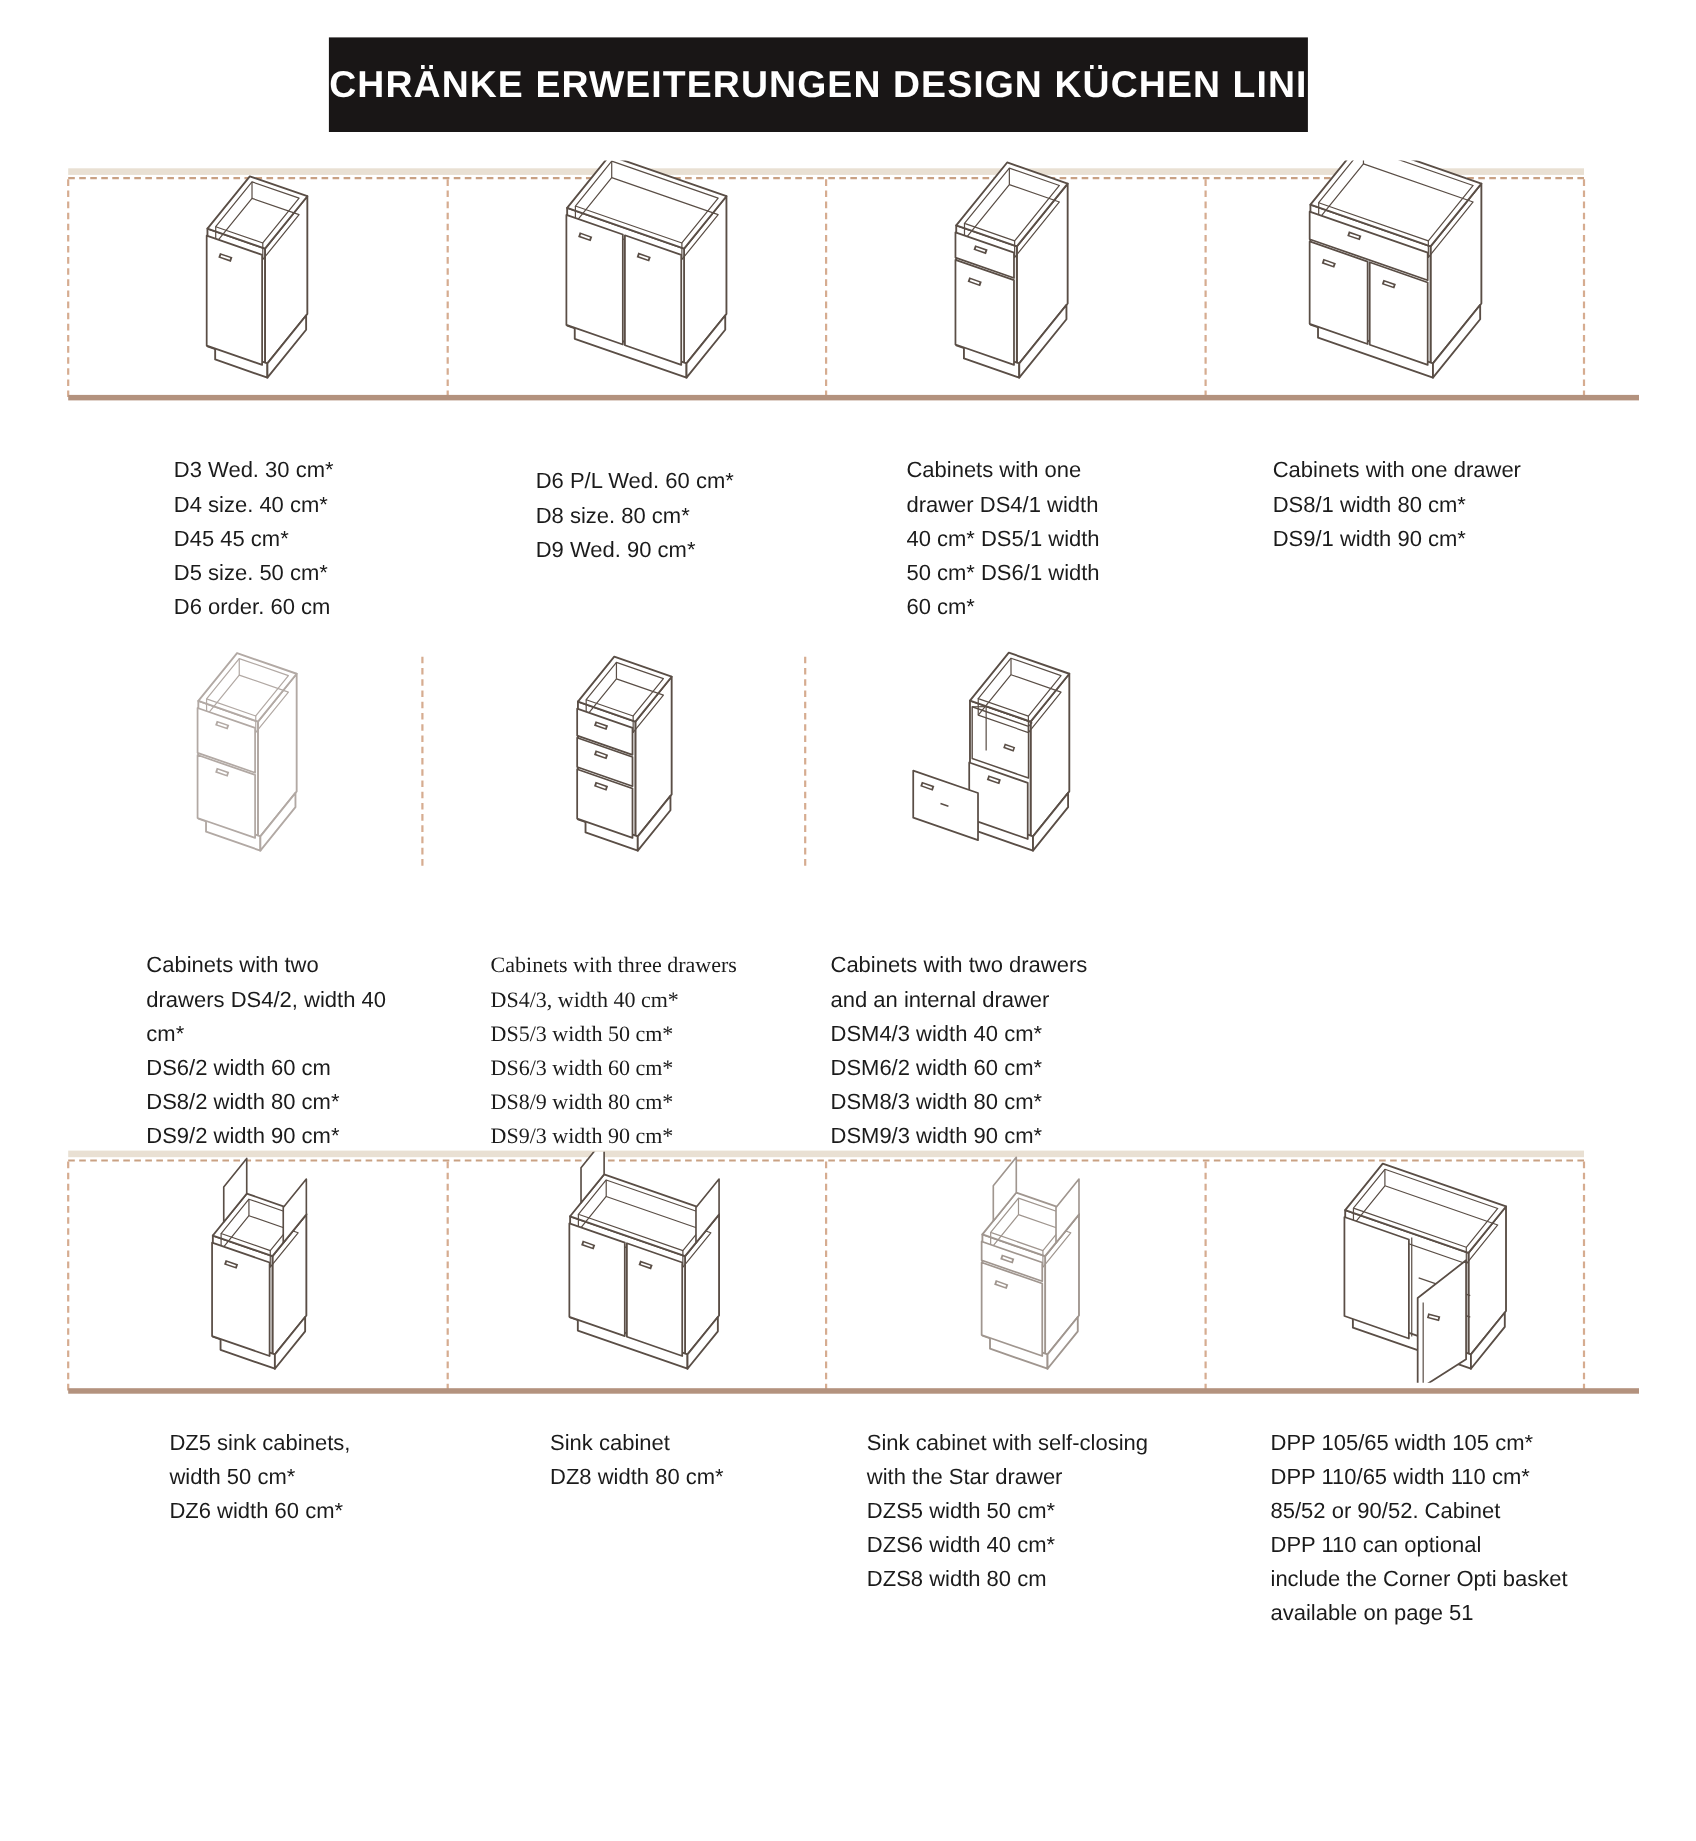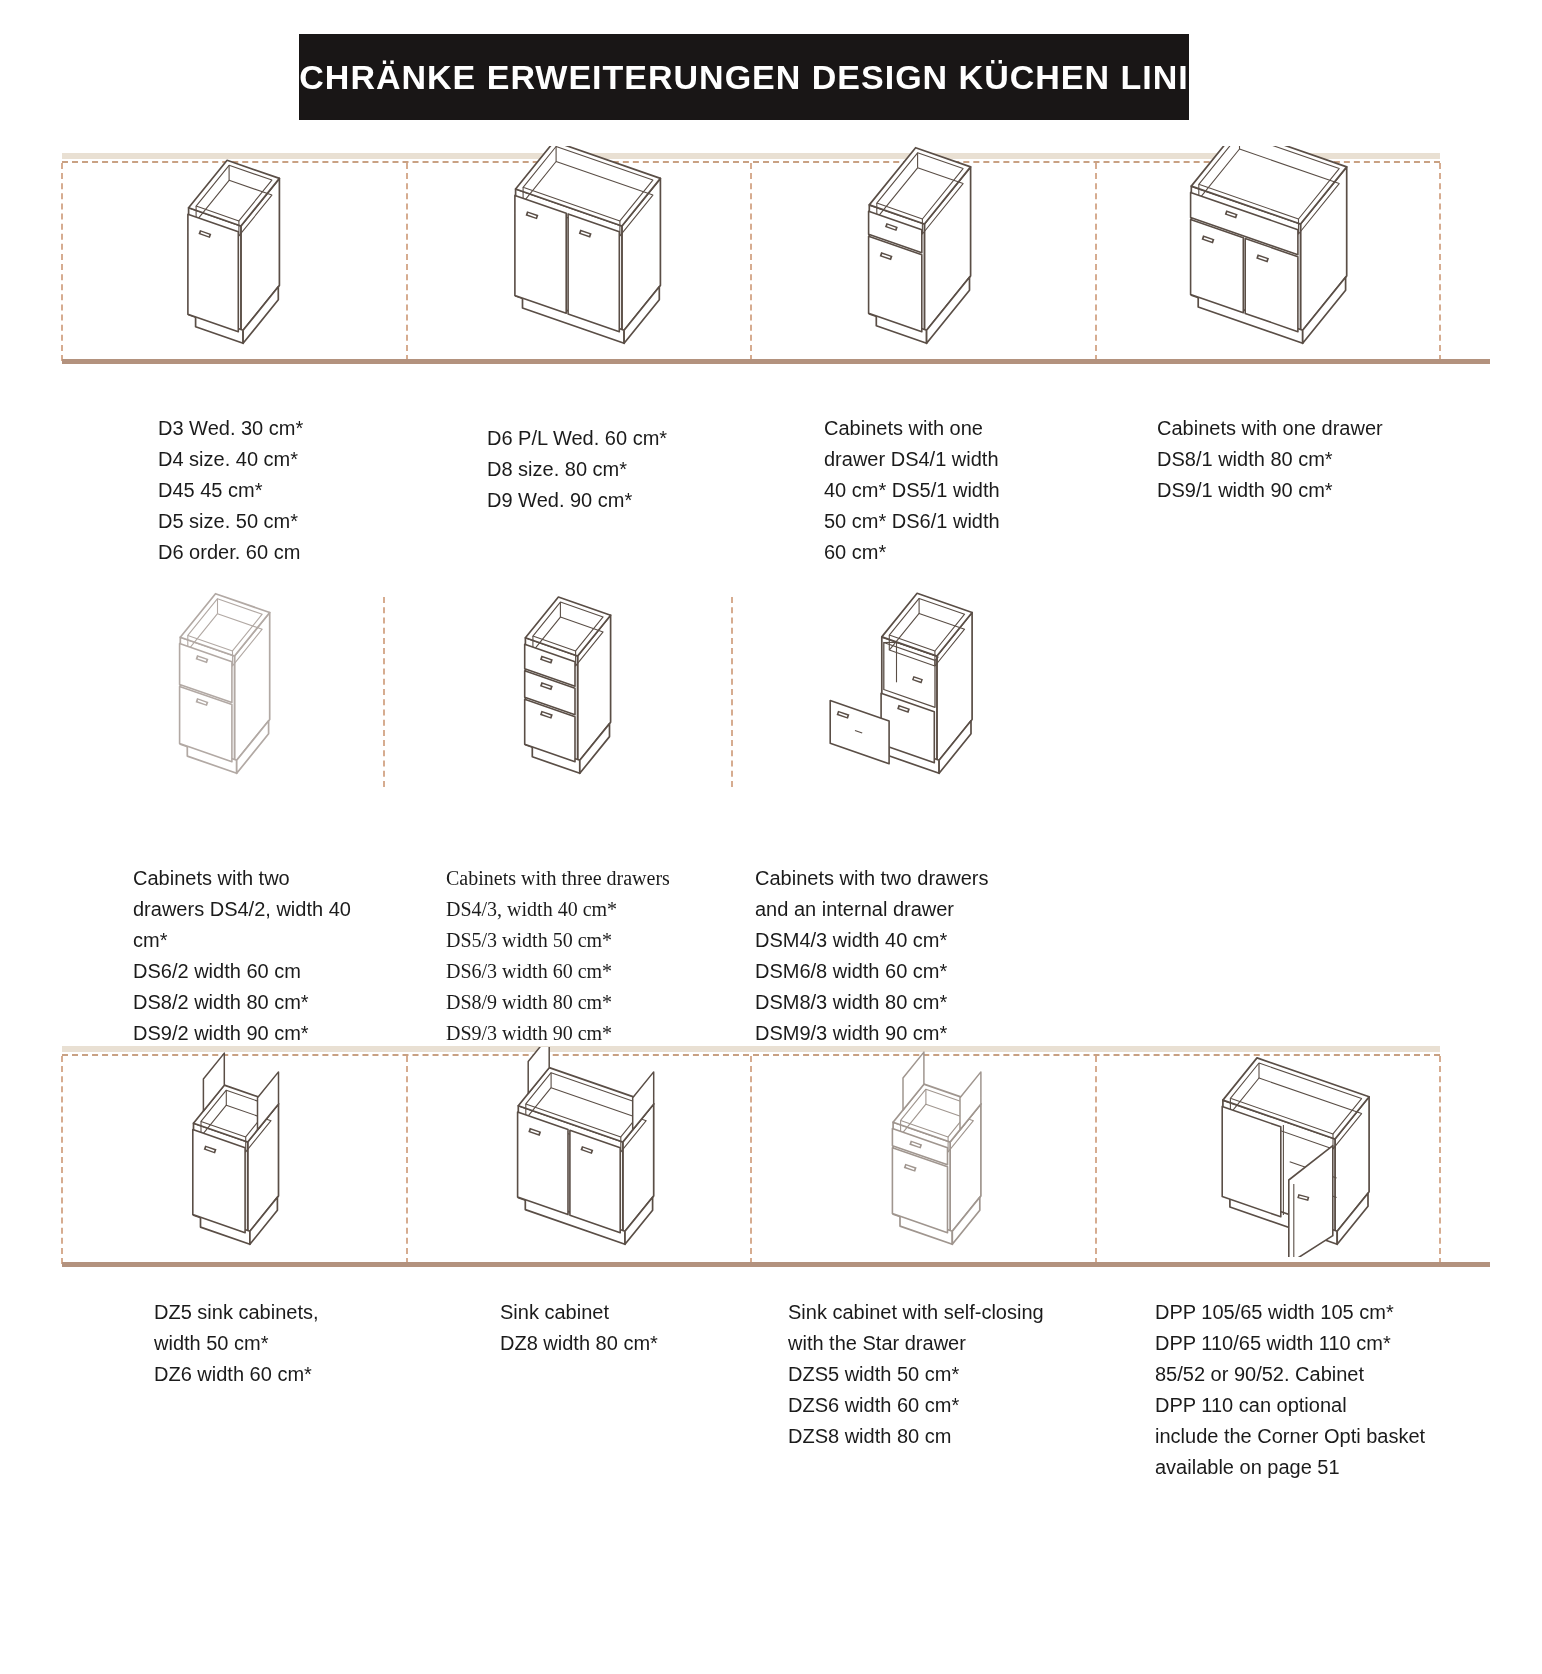--- a/index.html
+++ b/index.html
@@ -220,21 +220,21 @@
             <path d="M150.4,131.4L158.6,134.3" fill="none" stroke="#ffffff" stroke-width="1.6"></path>
             <path d="M81.2,167.3L140.1,187.8L140.1,144.9L81.2,124.5Z" fill="#fff" stroke="#5a4e46" stroke-width="1.6" stroke-linejoin="round"></path>
             <path d="M88.3,136.8L99.7,140.7" fill="none" stroke="#5a4e46" stroke-width="4.4" stroke-linejoin="round"></path>
             <path d="M89.8,137.3L98.1,140.2" fill="none" stroke="#ffffff" stroke-width="1.6"></path>
             <path d="M106.0,154.5L113.2,157.0" fill="none" stroke="#5a4e46" stroke-width="1.3" stroke-linejoin="round"></path>
           </svg></div>
         <div class="caption" style="left: 755px; top: 863px;">
           <div class="caption-line">Cabinets with two drawers</div>
           <div class="caption-line">and an internal drawer</div>
           <div class="caption-line">DSM4/3 width 40 cm*</div>
-          <div class="caption-line">DSM6/8 width 60 cm*</div>
+          <div class="caption-line">DSM6/2 width 60 cm*</div>
           <div class="caption-line">DSM8/3 width 80 cm*</div>
           <div class="caption-line">DSM9/3 width 90 cm*</div>
         </div>
       </div>
       <div>
         <div class="beigeband" style="left: 62px; top: 1046px; width: 1378px;"></div>
         <div class="strip bordered" style="left: 62px; top: 1054px; width: 1378px; height: 208px;">
           <div class="vline" style="left: -1px; top: 0px; height: 208px;"></div>
           <div class="vline" style="left: 343.5px; top: 0px; height: 208px;"></div>
           <div class="vline" style="left: 688px; top: 0px; height: 208px;"></div>
@@ -305,21 +305,21 @@
             <path d="M133.0,95.6L144.4,99.5" fill="none" stroke="#a0968f" stroke-width="4.4" stroke-linejoin="round"></path>
             <path d="M134.6,96.1L142.8,99.0" fill="none" stroke="#ffffff" stroke-width="1.6"></path>
             <path d="M115.4,166.6L170.5,185.7L170.5,119.8L115.4,100.7Z" fill="#fff" stroke="#a0968f" stroke-width="1.6" stroke-linejoin="round"></path>
             <path d="M127.5,118.8L138.9,122.7" fill="none" stroke="#a0968f" stroke-width="4.4" stroke-linejoin="round"></path>
             <path d="M129.1,119.3L137.3,122.2" fill="none" stroke="#ffffff" stroke-width="1.6"></path>
           </svg></div>
         <div class="caption" style="left: 788px; top: 1297px;">
           <div class="caption-line">Sink cabinet with self-closing</div>
           <div class="caption-line">with the Star drawer</div>
           <div class="caption-line">DZS5 width 50 cm*</div>
-          <div class="caption-line">DZS6 width 60 cm*</div>
+          <div class="caption-line">DZS6 width 40 cm*</div>
           <div class="caption-line">DZS8 width 80 cm</div>
         </div>
         <div class="cabwrap" style="left: 1122px; top: 1047px;"><svg viewBox="0 0 320 210" width="320" height="210">
             <path d="M213.0,187.0L247.1,144.8L247.1,49.8L213.0,92.0Z" fill="#fff" stroke="#5a4e46" stroke-width="1.7" stroke-linejoin="round"></path>
             <path d="M100.9,148.1L213.0,187.0L213.0,92.0L100.9,53.1Z" fill="#fff" stroke="#5a4e46" stroke-width="1.7" stroke-linejoin="round"></path>
             <path d="M100.9,53.1L213.0,92.0L247.1,49.8L135.0,10.9Z" fill="#fff" stroke="#5a4e46" stroke-width="1.7" stroke-linejoin="round"></path>
             <path d="M108.4,51.3L211.0,86.9L239.6,51.6L137.0,16.0Z" fill="none" stroke="#5a4e46" stroke-width="1.1" stroke-linejoin="round"></path>
             <path d="M108.4,66.3L211.0,101.9L239.6,66.6L137.0,31.0Z" fill="none" stroke="#5a4e46" stroke-width="1.1" stroke-linejoin="round"></path>
             <path d="M108.4,51.3L108.4,66.3" fill="none" stroke="#5a4e46" stroke-width="1.1" stroke-linejoin="round"></path>
             <path d="M211.0,86.9L211.0,101.9" fill="none" stroke="#5a4e46" stroke-width="1.1" stroke-linejoin="round"></path>

